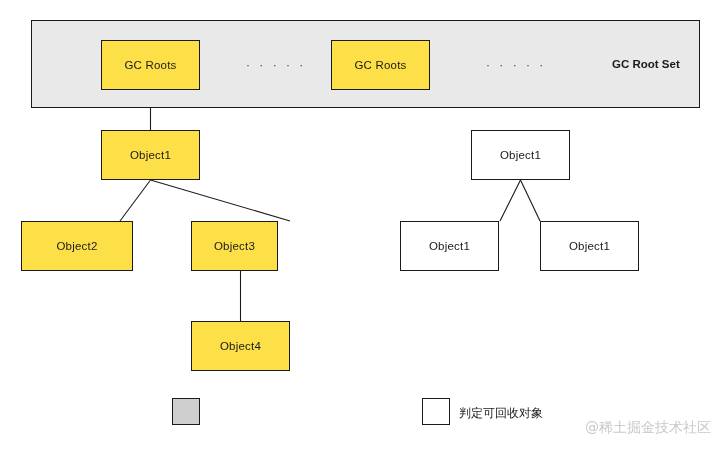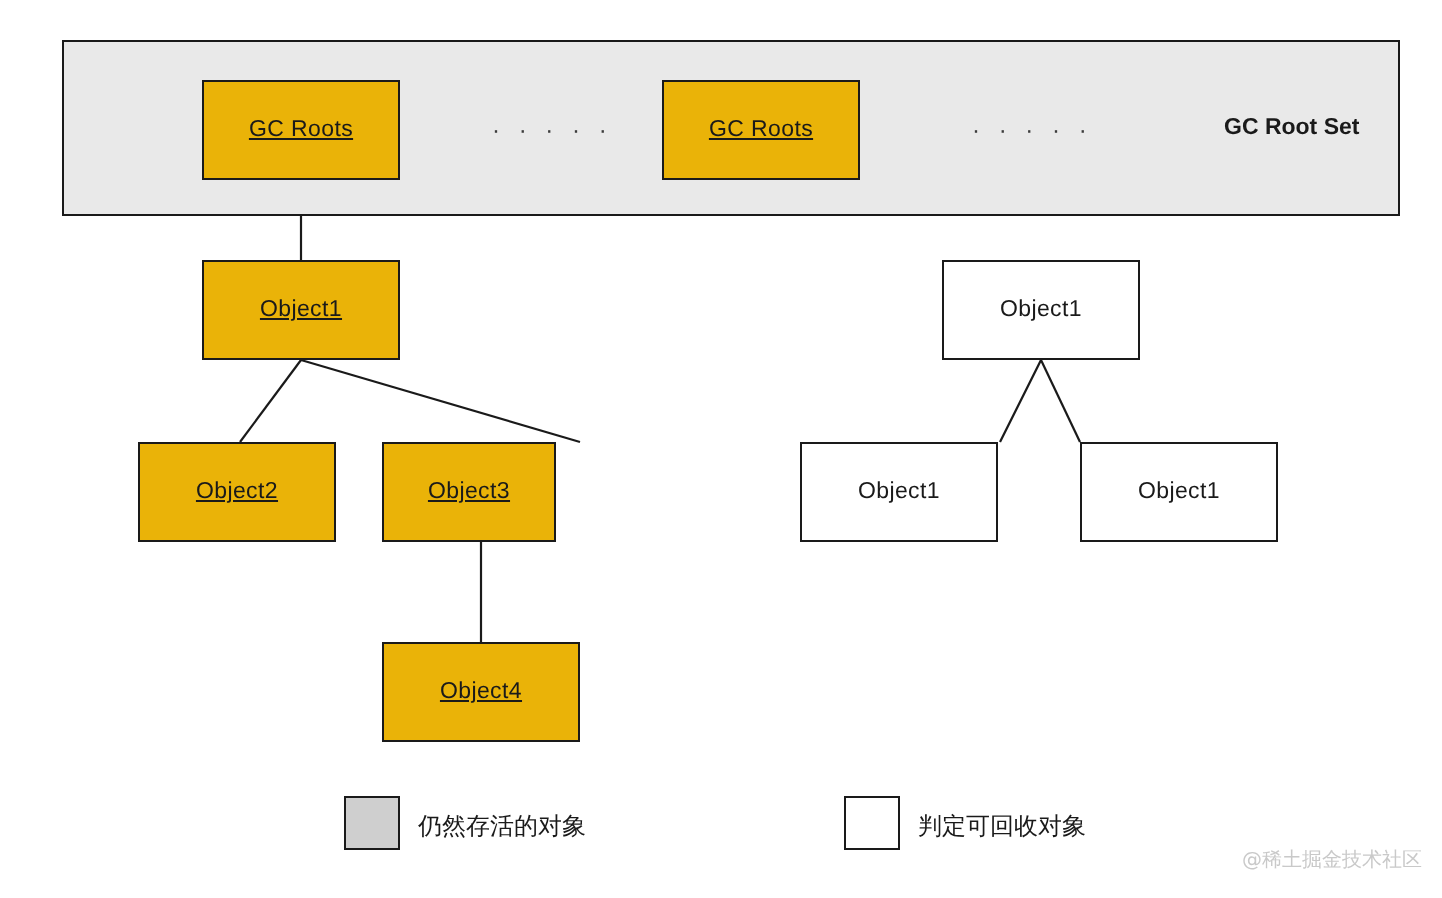--- a/index.html
+++ b/index.html
@@ -40,21 +40,21 @@
     box-sizing: border-box;
     border: 1px solid #1a1a1a;
     display: flex;
     align-items: center;
     justify-content: center;
     font-size: 11.5px;
     color: #1a1a1a;
     letter-spacing: 0.2px;
     white-space: nowrap;
   }
-  .node.alive { background: #eab308; text-decoration: underline; }
+  .node.alive { background: #fde047; }
   .node.dead  { background: #ffffff; }
 
   .dots {
     position: absolute;
     font-size: 12px;
     letter-spacing: 3px;
     color: #3b3b3b;
     white-space: nowrap;
   }
   .band-title {
@@ -77,21 +77,21 @@
     position: absolute;
     font-size: 12px;
     color: #1a1a1a;
     white-space: nowrap;
     font-family: "DejaVu Sans", "Liberation Sans", sans-serif;
   }
   .watermark {
     position: absolute;
     right: 10px;
     bottom: 12px;
-    font-size: 10px;
+    font-size: 14px;
     color: #c9c9c9;
     white-space: nowrap;
     font-family: "DejaVu Sans", "Liberation Sans", sans-serif;
   }
 </style>
 </head>
 <body>
 
 <div id="canvas">
 
@@ -123,21 +123,21 @@
   </div>
 
   <div class="dots" style="left:486px; top:58px;">· · · · ·</div>
 
   <div class="band-title" style="left:612px; top:58px;">GC Root Set</div>
 
   <div class="node alive" style="left:101px; top:130px; width:99px; height:50px;">
     <span>Object1</span>
   </div>
 
-  <div class="node alive" style="left:21px; top:221px; width:99px; height:50px;margin-left:48px;">
+  <div class="node alive" style="left:21px; top:221px; width:112px; height:50px;">
     <span>Object2</span>
   </div>
 
   <div class="node alive" style="left:191px; top:221px; width:87px; height:50px;">
     <span>Object3</span>
   </div>
 
   <div class="node alive" style="left:191px; top:321px; width:99px; height:50px;align-items:center;">
     <span>Object4</span>
   </div>
@@ -148,20 +148,19 @@
 
   <div class="node dead" style="left:400px; top:221px; width:99px; height:50px;">
     <span>Object1</span>
   </div>
 
   <div class="node dead" style="left:540px; top:221px; width:99px; height:50px;">
     <span>Object1</span>
   </div>
 
   <div class="legend-swatch alive" style="left:172px; top:398px;"></div>
-  <div class="legend-label" style="left:209px; top:405px;">仍然存活的对象</div>
 
   <div class="legend-swatch dead" style="left:422px; top:398px;"></div>
   <div class="legend-label" style="left:459px; top:405px;text-align:center;">判定可回收对象</div>
 
   <div class="watermark">@稀土掘金技术社区</div>
 
 </div>
 
 </body></html>

